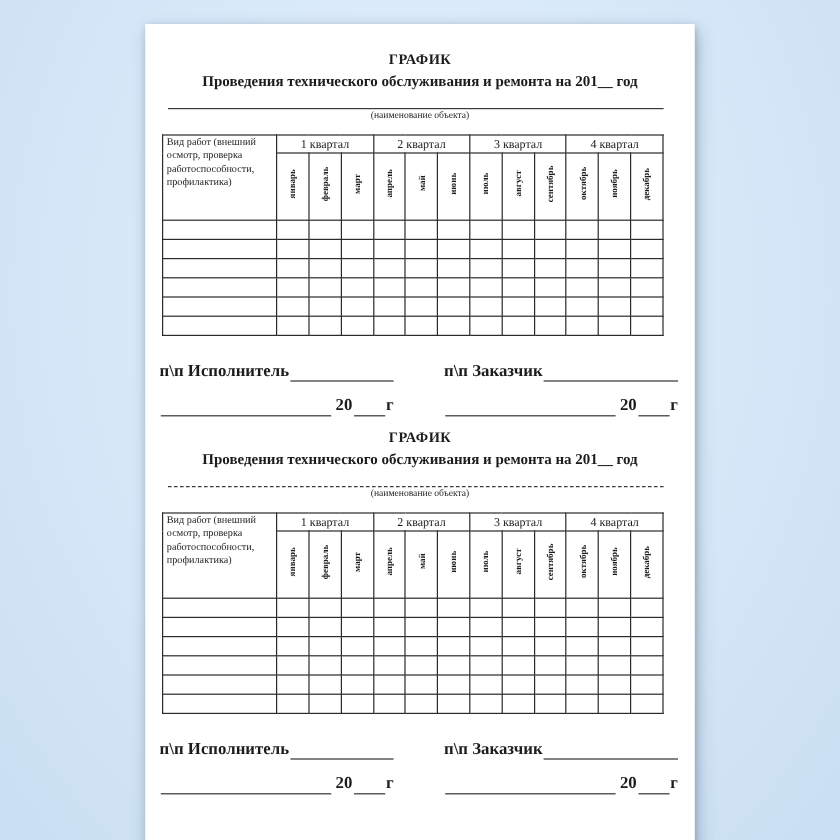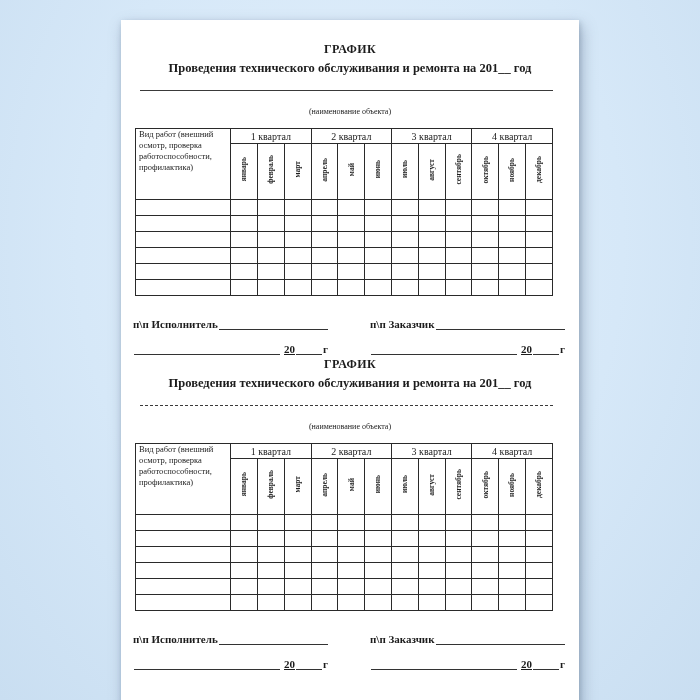--- a/index.html
+++ b/index.html
@@ -16,44 +16,44 @@
   }
   .form { position:absolute; left:0; width:100%; }
   #form1 { top:22px; }
   #form2 { top:337px; }
 
   .t1 { text-align:center; font-weight:bold; font-size:12px; letter-spacing:.4px; }
   .t2 { text-align:center; font-weight:bold; font-size:12.5px; margin-top:4px; white-space:nowrap; }
 
   .objline { margin:14px 26px 0 19px; height:0; border-top:1px solid #3a3a3a; }
   #form2 .objline { border-top-style:dashed; }
-  .objcap { text-align:center; font-size:8px; margin-top:16px; color:#222; }
+  .objcap { text-align:center; font-size:8px; margin-top:0; color:#222; }
 
   .tablewrap { margin:12px 0 0 14px; }
   table { border-collapse:collapse; table-layout:fixed; width:418px; }
   td { border:1px solid #2a2a2a; padding:0; overflow:hidden; }
   td.works {
     font-size:8.5px; line-height:1.3; padding:0 3px 0 3px;
     vertical-align:top; text-align:left;
   }
   tr.qrow td.qtr { height:14px; font-size:10px; text-align:center; vertical-align:middle; }
   tr.mrow td { height:55px; text-align:center; vertical-align:middle; }
   .vtext {
     display:inline-block; writing-mode:vertical-rl; transform:rotate(180deg);
     font-size:7.5px; font-weight:bold; white-space:nowrap; line-height:1;
   }
   tr.brow td { height:15px; }
 
-  .sig { margin:22px 14px 0 12px; display:grid; grid-template-columns:1fr 1fr; column-gap:42px; font-size:11px; font-weight:bold; }
+  .sig { margin:22px 14px 0 12px; display:grid; grid-template-columns:1fr 1fr; column-gap:42px; font-size:14px; font-weight:bold; }
   .sigrow1 { display:flex; align-items:flex-end; }
   .sigrow2 { display:flex; align-items:flex-end; margin-top:13px; }
   .uline { display:inline-block; border-bottom:1px solid #333; height:9px; }
   .uline.fill { flex:1 1 auto; margin-left:1px; }
   .uline.short { width:26px; margin:0 1px; }
-  .yr { margin-left:4px;text-decoration:underline; }
+  .yr { margin-left:4px; }
 </style>
 </head>
 <body>
 
 <div class="paper">
 
   <section class="form" id="form1">
     <div class="t1">ГРАФИК</div>
     <div class="t2">Проведения технического обслуживания и ремонта на 201__ год</div>
     <div class="objline"></div>

